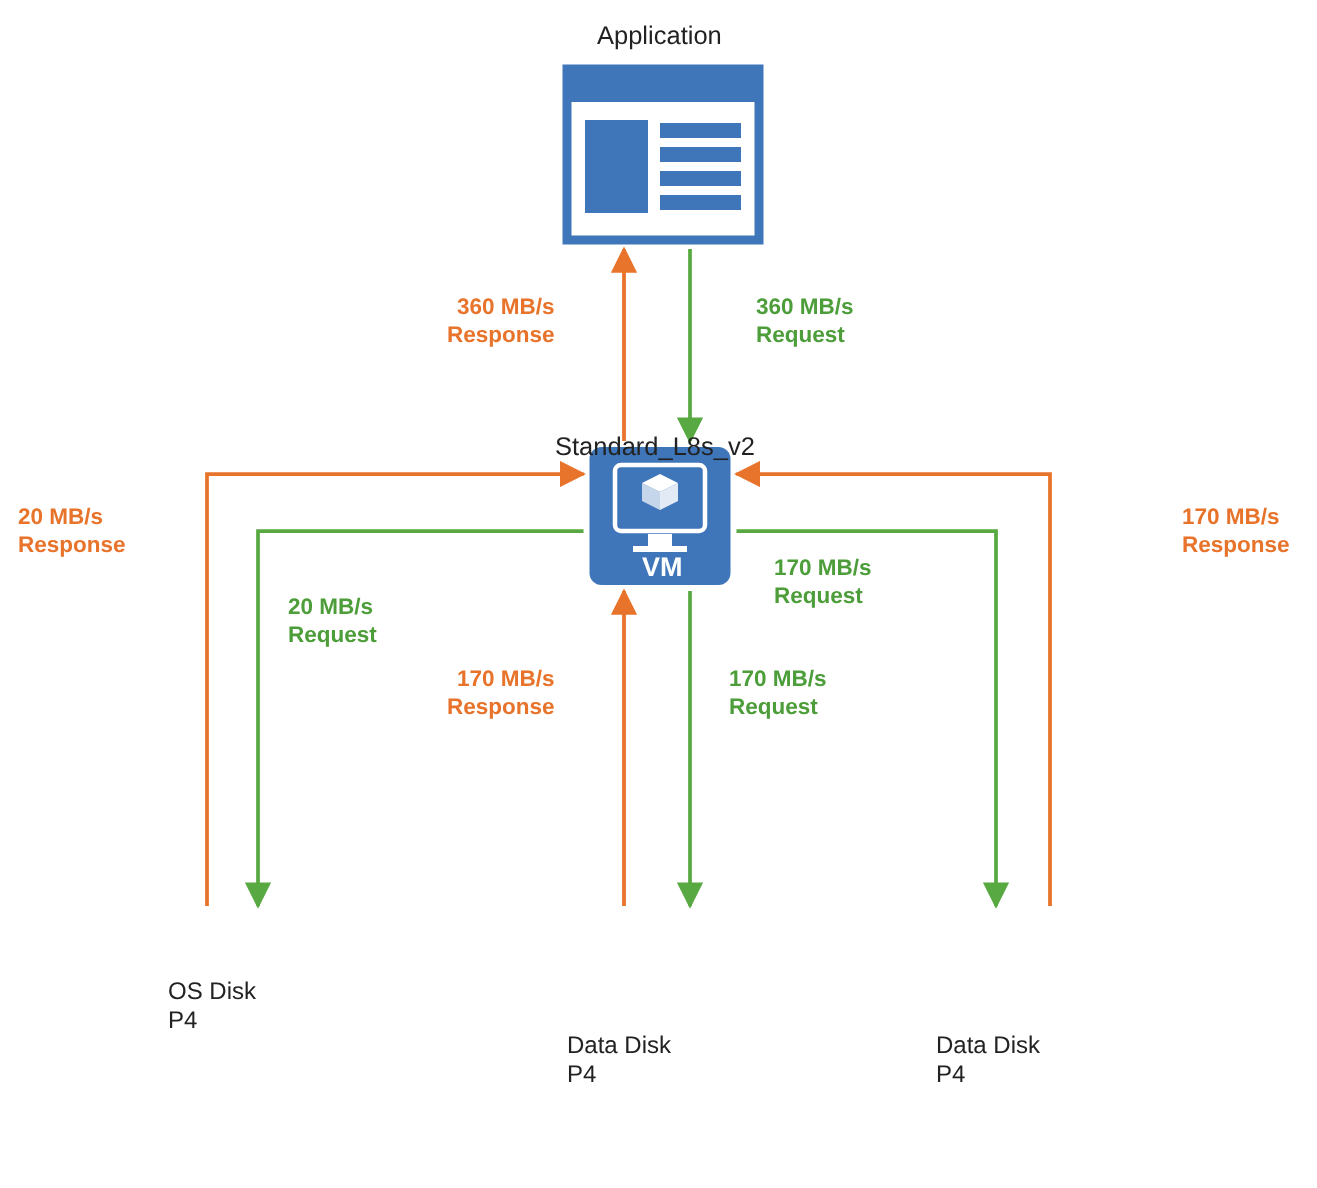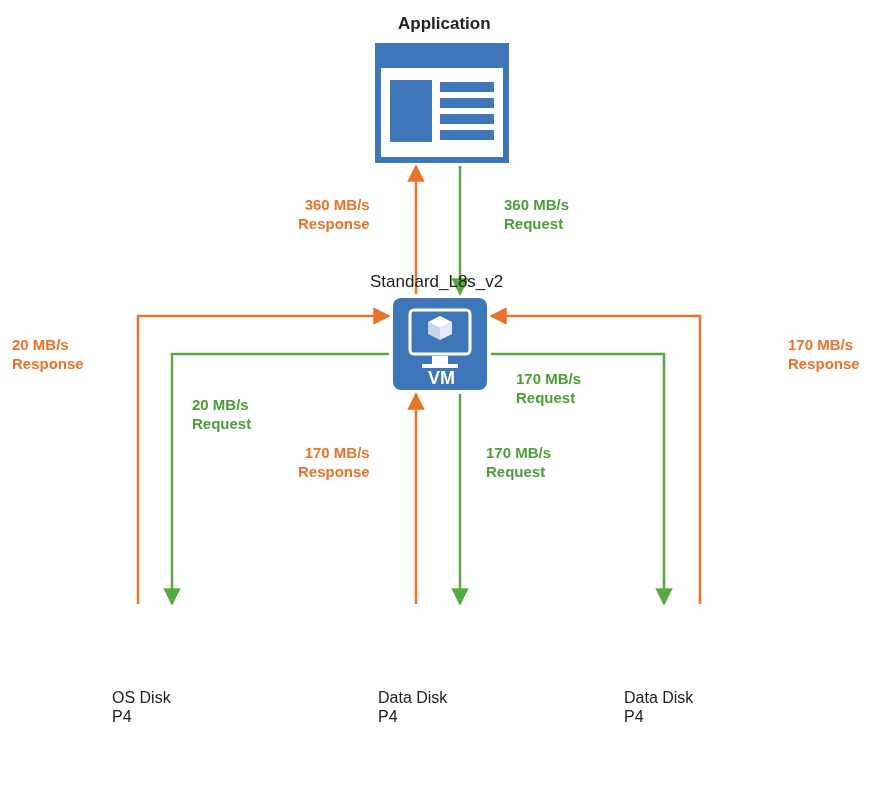--- a/index.html
+++ b/index.html
@@ -75,26 +75,26 @@
   <line x1="416" y1="604" x2="416" y2="394" stroke="#e8732a" stroke-width="2.5" marker-end="url(#arrOrange)"></line>
   <line x1="460" y1="394" x2="460" y2="604" stroke="#58a942" stroke-width="2.5" marker-end="url(#arrGreen)"></line>
 
   <path d="M138 604 L138 316 L389 316" fill="none" stroke="#e8732a" stroke-width="2.5" marker-end="url(#arrOrange)"></path>
   <path d="M389 354 L172 354 L172 604" fill="none" stroke="#58a942" stroke-width="2.5" marker-end="url(#arrGreen)"></path>
 
   <path d="M700 604 L700 316 L491 316" fill="none" stroke="#e8732a" stroke-width="2.5" marker-end="url(#arrOrange)"></path>
   <path d="M491 354 L664 354 L664 604" fill="none" stroke="#58a942" stroke-width="2.5" marker-end="url(#arrGreen)"></path>
 </svg>
 
-<div class="abs label-title" style="left:398px; top:14px;font-weight:bold;">Application</div>
+<div class="abs label-title" style="left:398px; top:14px;">Application</div>
 
-<div class="abs label-title" style="left:370px; top:272px;">Standard_L8s_v2</div>
+<div class="abs label-title" style="left:370px; top:288px;">Standard_L8s_v2</div>
 <div class="abs" style="left:428px; top:368px; color:#fff; font-weight:600; font-size:18px;">VM</div>
 
-<div class="abs label-caption" style="left:112px; top:688px;">
+<div class="abs label-caption" style="left:112px; top:652px;">
   <span>OS Disk</span><br>
   <span>P4</span>
 </div>
 <div class="abs label-caption" style="left:378px; top:688px;">
   <span>Data Disk</span><br>
   <span>P4</span>
 </div>
 <div class="abs label-caption" style="left:624px; top:688px;">
   <span>Data Disk</span><br>
   <span>P4</span>

